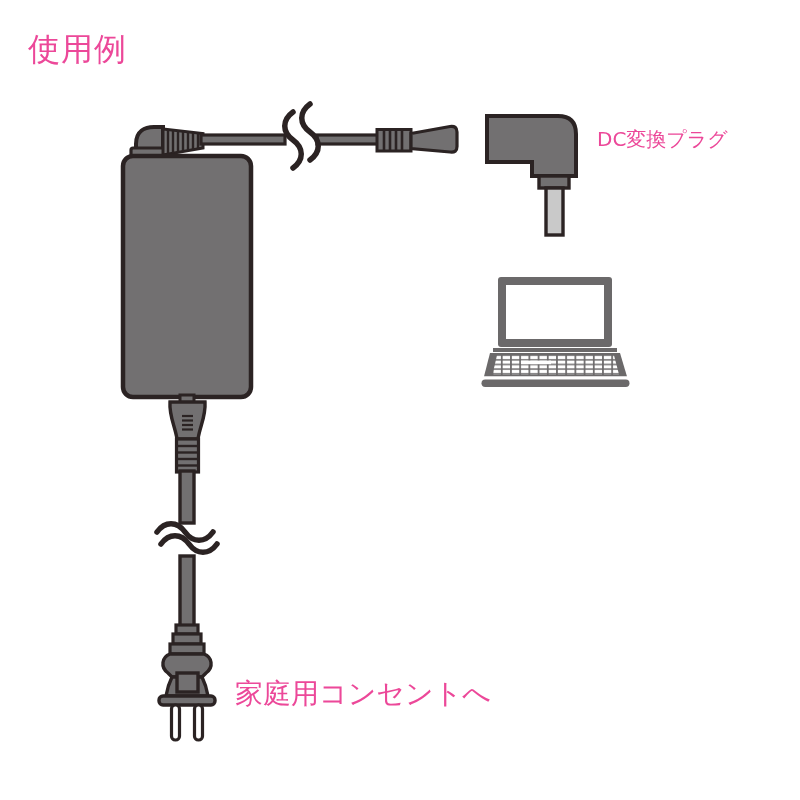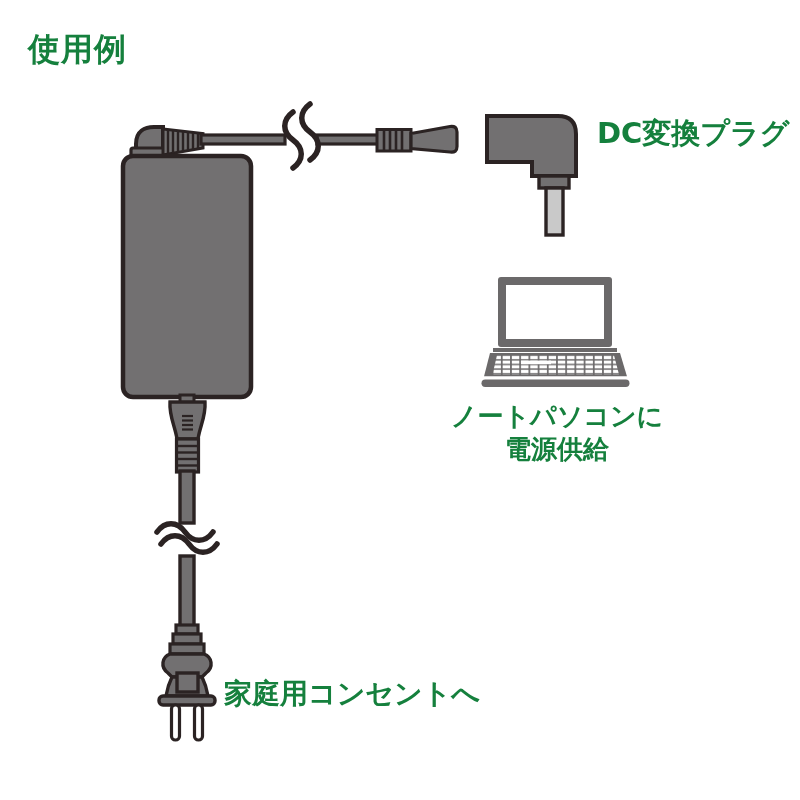--- a/index.html
+++ b/index.html
@@ -2,26 +2,26 @@
 <html><head>
 <meta charset="utf-8">
 <style>
   html,body{margin:0;padding:0;background:#fff;}
   .canvas{
     position:relative;width:800px;height:800px;background:#ffffff;
     font-family:"DejaVu Sans",sans-serif;overflow:hidden;
   }
   .canvas svg{position:absolute;left:0;top:0;}
   .lbl{
-    position:absolute;color:#15803d;font-weight:700;white-space:nowrap;
+    position:absolute;color:#ec4899;font-weight:400;white-space:nowrap;
   }
   .title{left:28px;top:28px;font-size:32px;letter-spacing:1px;}
-  .dc-label{left:597px;top:116px;font-size:29px;line-height:35px;}
+  .dc-label{left:597px;top:122px;font-size:20px;line-height:35px;}
   .laptop-label{left:438px;top:400px;width:238px;font-size:26px;line-height:33px;text-align:center;}
-  .outlet-label{left:224px;top:675px;font-size:28px;}
+  .outlet-label{left:235px;top:675px;font-size:28px;}
   
   .f-gray{fill:#727071;}
   .f-lap{fill:#6b696a;}
   .f-light{fill:#c9c9c9;}
   .f-white{fill:#ffffff;}
   .s-dark{stroke:#2b2323;}
   .nofill{fill:none;}
 </style>
 </head>
 <body>
@@ -133,19 +133,15 @@
       <rect class="f-white s-dark" stroke-width="3.2" x="194.5" y="705" width="8" height="35" rx="3.8"></rect>
     </g>
   </svg>
 
   <div class="lbl title">使用例</div>
 
   <div class="lbl dc-label">
     <div>DC変換プラグ</div>
   </div>
 
-  <div class="lbl laptop-label">
-    <div>ノートパソコンに</div>
-    <div>電源供給</div>
-  </div>
 
   <div class="lbl outlet-label">家庭用コンセントへ</div>
 </div>
 
 </body></html>

